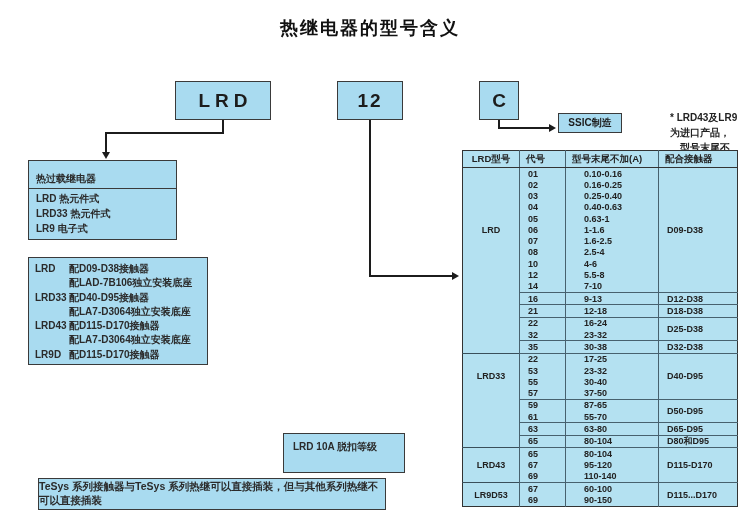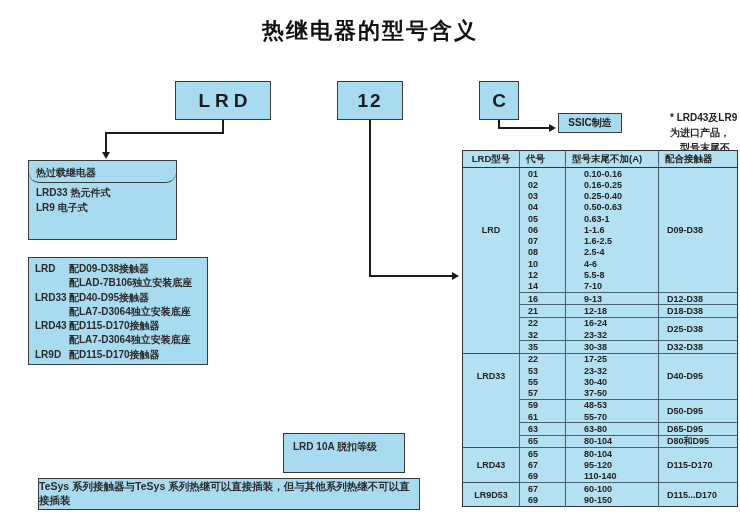--- a/index.html
+++ b/index.html
@@ -7,45 +7,45 @@
   body {
     position:relative; background:#ffffff; overflow:hidden;
     font-family:"Liberation Sans","DejaVu Sans",sans-serif; color:#2b2b2b;
   }
   .abs { position:absolute; }
   .bluebox {
     background:#a9dbf0; border:1.2px solid #3a3a3a;
   }
   .page-title {
     left:0; top:16; width:740px; top:16px; text-align:center;
-    font-size:22px; font-weight:bold; letter-spacing:2px; color:#111;
+    font-size:18px; font-weight:bold; letter-spacing:2px; color:#111;
   }
   .code-box {
     display:flex; align-items:center; justify-content:center;
     font-weight:bold; font-size:19px; color:#1c1c1c;
   }
   .line { background:#1c1c1c; }
   .arrow-down { width:0; height:0; border-left:4px solid transparent; border-right:4px solid transparent; border-top:7px solid #1c1c1c; }
   .arrow-right { width:0; height:0; border-top:4px solid transparent; border-bottom:4px solid transparent; border-left:7px solid #1c1c1c; }
 
   .overload-box { left:28px; top:160px; width:149px; height:80px; font-size:10px; }
-  .overload-box .hdr { padding:5px 0 2px 7px; font-weight:bold; border-bottom:1.2px solid #3a3a3a;border-radius:10px; }
+  .overload-box .hdr { padding:11px 0 2px 7px; font-weight:bold; border-bottom:1.2px solid #3a3a3a; }
   .overload-box .items { padding:2px 0 0 7px; }
   .overload-box .items div { line-height:15px; font-weight:600; }
 
   .pairing-box { left:28px; top:257px; width:180px; height:108px; font-size:10px; padding-top:4px; }
   .pairing-box .row { display:flex; line-height:14.3px; font-weight:600; }
   .pairing-box .lbl { width:40px; padding-left:6px; flex:none; }
 
   .ssic-box { left:558px; top:113px; width:64px; height:20px; font-size:10px; font-weight:bold; }
   .note { left:627px; top:110px; font-size:10px; font-weight:600; line-height:15px; color:#222;margin-left:43px; }
   .note .l2 { padding-left:10px; }
 
   .trip-box { left:283px; top:433px; width:122px; height:40px; font-size:10px; font-weight:600; padding:6px 0 0 9px; }
-  .footer-box { left:38px; top:478px; width:382px; height:32px; display:flex; align-items:center; justify-content:center; font-size:10.5px; font-weight:600; }
+  .footer-box { left:38px; top:478px; width:348px; height:32px; display:flex; align-items:center; justify-content:center; font-size:10.5px; font-weight:600; }
 
   table.lrd {
     position:absolute; left:462px; top:150px; width:275px; height:357px;
     border-collapse:collapse; table-layout:fixed;
     background:#b4e1f1; border:1.6px solid #333;
     font-size:9px; font-weight:600; color:#222;
   }
   table.lrd th {
     height:17px; font-size:9.5px; font-weight:bold; text-align:left;
     padding:0 16px 0 6px; border-bottom:1.6px solid #333; border-right:1px solid #47616e;
@@ -86,20 +86,21 @@
 
 <div class="abs bluebox ssic-box code-box" style="font-size:10px;">SSIC制造</div>
 <div class="abs note">
   <div class="l1">* LRD43及LR9为进口产品，</div>
   <div class="l2">型号末尾不加"C"</div>
 </div>
 
 <div class="abs bluebox overload-box">
   <div class="hdr">热过载继电器</div>
   <div class="items">
+    <div>LRD 热元件式</div>
     <div>LRD33 热元件式</div>
     <div>LR9 电子式</div>
   </div>
 </div>
 
 <div class="abs bluebox pairing-box">
   <div class="row">
       <span class="lbl">LRD</span>
       <span>配D09-D38接触器</span>
     </div>
@@ -158,21 +159,21 @@
       <tr class="">
         <td class="code">02</td>
         <td class="range">0.16-0.25</td>
       </tr>
       <tr class="">
         <td class="code">03</td>
         <td class="range">0.25-0.40</td>
       </tr>
       <tr class="">
         <td class="code">04</td>
-        <td class="range">0.50-0.63</td>
+        <td class="range">0.40-0.63</td>
       </tr>
       <tr class="">
         <td class="code">05</td>
         <td class="range">0.63-1</td>
       </tr>
       <tr class="">
         <td class="code">06</td>
         <td class="range">1-1.6</td>
       </tr>
       <tr class="">
@@ -237,21 +238,21 @@
         <td class="code">55</td>
         <td class="range">30-40</td>
       </tr>
       <tr class="">
         <td class="code">57</td>
         <td class="range">37-50</td>
       </tr>
       <tr class="section-start">
         <td class="model" rowspan="2"></td>
         <td class="code">59</td>
-        <td class="range">48-53</td>
+        <td class="range">87-65</td>
         <td class="contactor" rowspan="2">D50-D95</td>
       </tr>
       <tr class="">
         <td class="code">61</td>
         <td class="range">55-70</td>
       </tr>
       <tr class="section-start">
         <td class="model" rowspan="1"></td>
         <td class="code">63</td>
         <td class="range">63-80</td>

